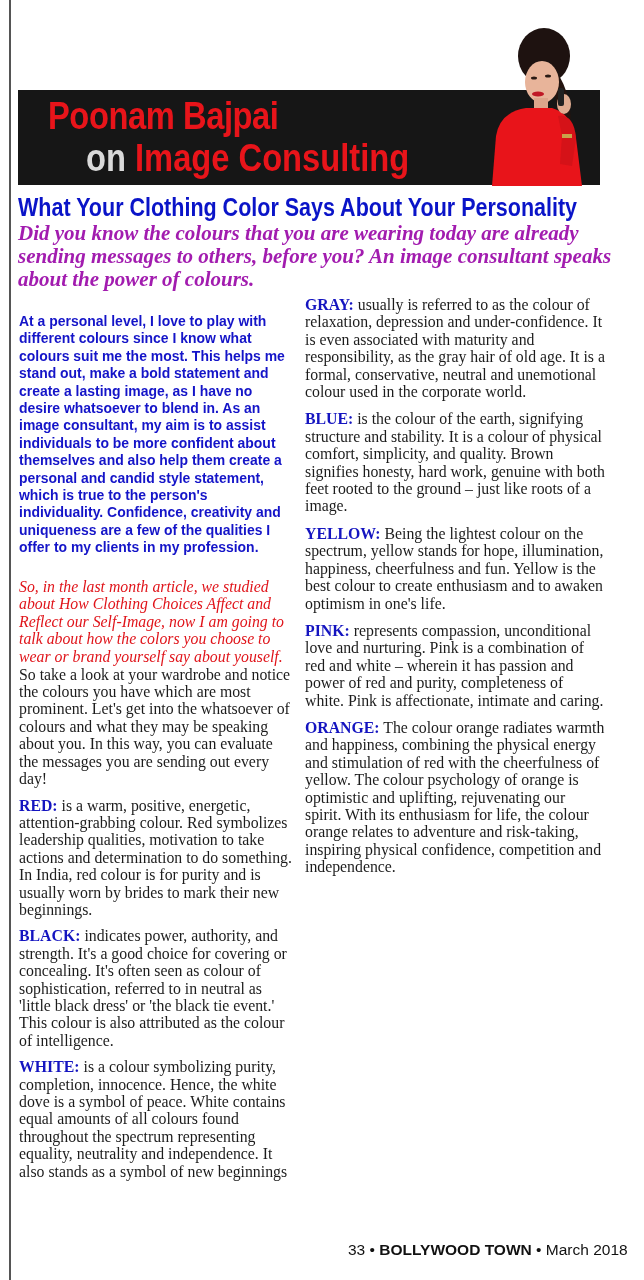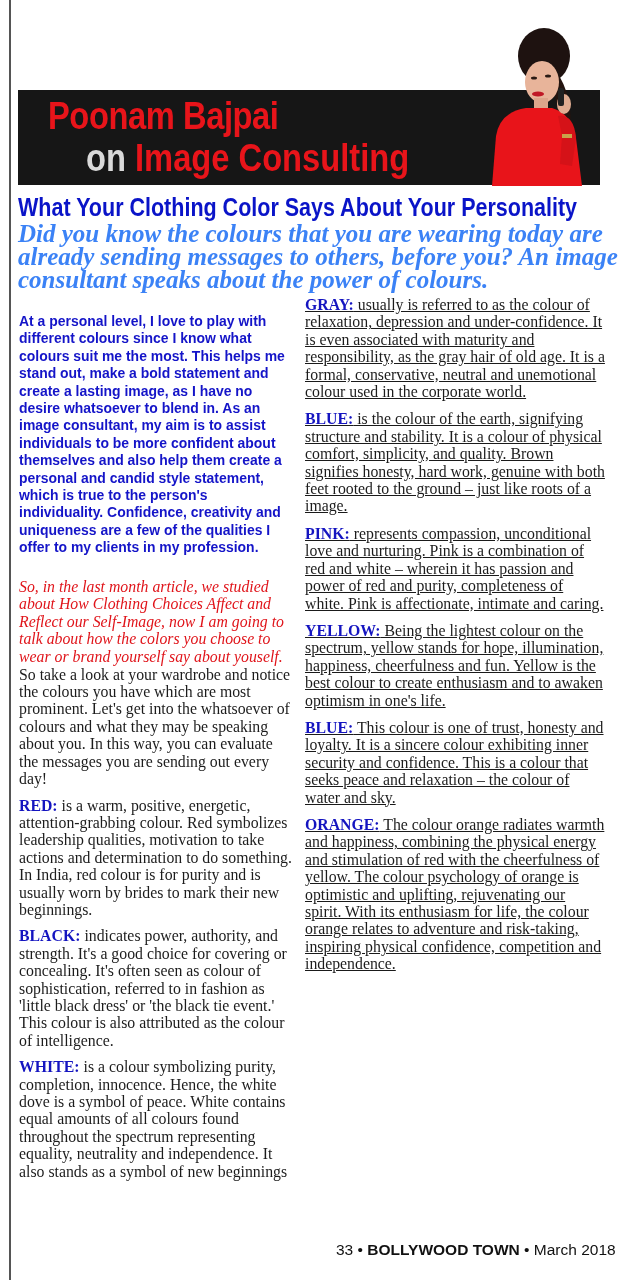--- a/index.html
+++ b/index.html
@@ -5,29 +5,29 @@
   html,body{margin:0;padding:0;background:#fff;}
   body{width:644px;height:1280px;position:relative;overflow:hidden;font-family:"Liberation Serif",serif;color:#1a1a1a;}
   .left-rule{position:absolute;left:9px;top:0;width:2px;height:1280px;background:#555;}
   .banner{position:absolute;left:18px;top:90px;width:582px;height:95px;background:#161616;}
   .banner-title-1{position:absolute;left:48px;top:94px;font-family:"Liberation Sans",sans-serif;font-weight:bold;font-size:38px;color:#e8141a;letter-spacing:-0.5px;transform:scaleX(0.86);transform-origin:left top;line-height:44px;white-space:nowrap;}
   .banner-title-2{position:absolute;left:86px;top:136px;font-family:"Liberation Sans",sans-serif;font-weight:bold;font-size:38px;line-height:44px;transform:scaleX(0.86);transform-origin:left top;white-space:nowrap;}
   .banner-title-2 .on{color:#d9d9d9;}
   .banner-title-2 .ic{color:#e8141a;}
   .portrait{position:absolute;left:478px;top:26px;width:120px;height:160px;}
   .headline{position:absolute;left:18px;top:193px;font-family:"Liberation Sans",sans-serif;font-weight:bold;font-size:25px;color:#0a14c8;line-height:28px;white-space:nowrap;transform:scaleX(0.86);transform-origin:left top;}
-  .standfirst{position:absolute;left:18px;top:222px;width:600px;font-family:"Liberation Serif",serif;font-style:italic;font-weight:bold;font-size:25px;color:#3b82f6;line-height:23px;}
+  .standfirst{position:absolute;left:18px;top:222px;width:600px;font-family:"Liberation Serif",serif;font-style:italic;font-weight:bold;font-size:21px;color:#a21caf;line-height:23px;}
   .col-left{position:absolute;left:19px;top:312px;width:275px;}
-  .col-right{position:absolute;left:305px;top:296px;width:300px;text-decoration:underline;}
+  .col-right{position:absolute;left:305px;top:296px;width:300px;}
   .intro-blue{font-family:"Liberation Sans",sans-serif;font-weight:bold;font-size:15.5px;color:#1414c8;line-height:17.4px;transform:scaleX(0.9);transform-origin:left top;width:305px;margin:0 0 22px 0;}
   .lead-red{font-family:"Liberation Serif",serif;font-style:italic;font-weight:normal;font-size:15.8px;color:#e0141a;line-height:17.6px;margin:0;}
   p.body{font-size:15.8px;line-height:17.4px;margin:0 0 9px 0;color:#1c1c1c;}
   .col-right p.body{margin-bottom:10px;}
   .term{color:#1414c0;font-weight:bold;}
-  .footer{position:absolute;left:336px;top:1241px;font-family:"Liberation Sans",sans-serif;font-size:15.5px;color:#111;white-space:nowrap;}
+  .footer{position:absolute;left:348px;top:1241px;font-family:"Liberation Sans",sans-serif;font-size:15.5px;color:#111;white-space:nowrap;}
   .footer b{font-weight:bold;}
 </style>
 </head>
 <body>
 
 <div class="left-rule"></div>
 
 <div class="banner"></div>
 <div class="banner-title-1">Poonam Bajpai</div>
 <div class="banner-title-2"><span class="on">on</span> <span class="ic">Image Consulting</span></div>
@@ -58,30 +58,29 @@
 </svg>
 
 <div class="headline">What Your Clothing Color Says About Your Personality</div>
 <div class="standfirst">Did you know the colours that you are wearing today are already sending messages to others, before you? An image consultant speaks about the power of colours.</div>
 
 <div class="col-left">
   <p class="intro-blue">At a personal level, I love to play with different colours since I know what colours suit me the most. This helps me stand out, make a bold statement and create a lasting image, as I have no desire whatsoever to blend in. As an image consultant, my aim is to assist individuals to be more confident about themselves and also help them create a personal and candid style statement, which is true to the person's individuality. Confidence, creativity and uniqueness are a few of the qualities I offer to my clients in my profession.</p>
   <p class="lead-red">So, in the last month article, we studied about How Clothing Choices Affect and Reflect our Self-Image, now I am going to talk about how the colors you choose to wear or brand yourself say about youself.</p>
   <p class="body">So take a look at your wardrobe and notice the colours you have which are most prominent. Let's get into the whatsoever of colours and what they may be speaking about you. In this way, you can evaluate the messages you are sending out every day!</p>
   <p class="body"><span class="term">RED:</span><span> is a warm, positive, energetic, attention-grabbing colour. Red symbolizes leadership qualities, motivation to take actions and determination to do something. In India, red colour is for purity and is usually worn by brides to mark their new beginnings.</span></p>
-  <p class="body"><span class="term">BLACK:</span><span> indicates power, authority, and strength. It's a good choice for covering or concealing. It's often seen as colour of sophistication, referred to in fashion as 'little black dress' or 'the black tie event.' This colour is also attributed as the colour of intelligence.</span></p>
+  <p class="body"><span class="term">BLACK:</span><span> indicates power, authority, and strength. It's a good choice for covering or concealing. It's often seen as colour of sophistication, referred to in neutral as 'little black dress' or 'the black tie event.' This colour is also attributed as the colour of intelligence.</span></p>
   <p class="body"><span class="term">WHITE:</span><span> is a colour symbolizing purity, completion, innocence. Hence, the white dove is a symbol of peace. White contains equal amounts of all colours found throughout the spectrum representing equality, neutrality and independence. It also stands as a symbol of new beginnings</span></p>
 </div>
 
 <div class="col-right">
   <p class="body"><span class="term">GRAY:</span><span> usually is referred to as the colour of relaxation, depression and under-confidence. It is even associated with maturity and responsibility, as the gray hair of old age. It is a formal, conservative, neutral and unemotional colour used in the corporate world.</span></p>
   <p class="body"><span class="term">BLUE:</span><span> is the colour of the earth, signifying structure and stability. It is a colour of physical comfort, simplicity, and quality. Brown signifies honesty, hard work, genuine with both feet rooted to the ground – just like roots of a image.</span></p>
+  <p class="body"><span class="term">YELLOW:</span><span> Being the lightest colour on the spectrum, yellow stands for hope, illumination, happiness, cheerfulness and fun. Yellow is the best colour to create enthusiasm and to awaken optimism in one's life.</span></p>
   <p class="body"><span class="term">PINK:</span><span> represents compassion, unconditional love and nurturing. Pink is a combination of red and white – wherein it has passion and power of red and purity, completeness of white. Pink is affectionate, intimate and caring.</span></p>
-  <p class="body"><span class="term">YELLOW:</span><span> Being the lightest colour on the spectrum, yellow stands for hope, illumination, happiness, cheerfulness and fun. Yellow is the best colour to create enthusiasm and to awaken optimism in one's life.</span></p>
-  <p class="body"><span class="term">BLUE:</span><span> This colour is one of trust, honesty and loyalty. It is a sincere colour exhibiting inner security and confidence. This is a colour that seeks peace and relaxation – the colour of water and sky.</span></p>
   <p class="body"><span class="term">ORANGE:</span><span> The colour orange radiates warmth and happiness, combining the physical energy and stimulation of red with the cheerfulness of yellow. The colour psychology of orange is optimistic and uplifting, rejuvenating our spirit. With its enthusiasm for life, the colour orange relates to adventure and risk-taking, inspiring physical confidence, competition and independence.</span></p>
 </div>
 
 <div class="footer">
   <span>33</span>
   <span>•</span>
   <b>BOLLYWOOD TOWN</b>
   <span>•</span>
   <span>March 2018</span>
 </div>

